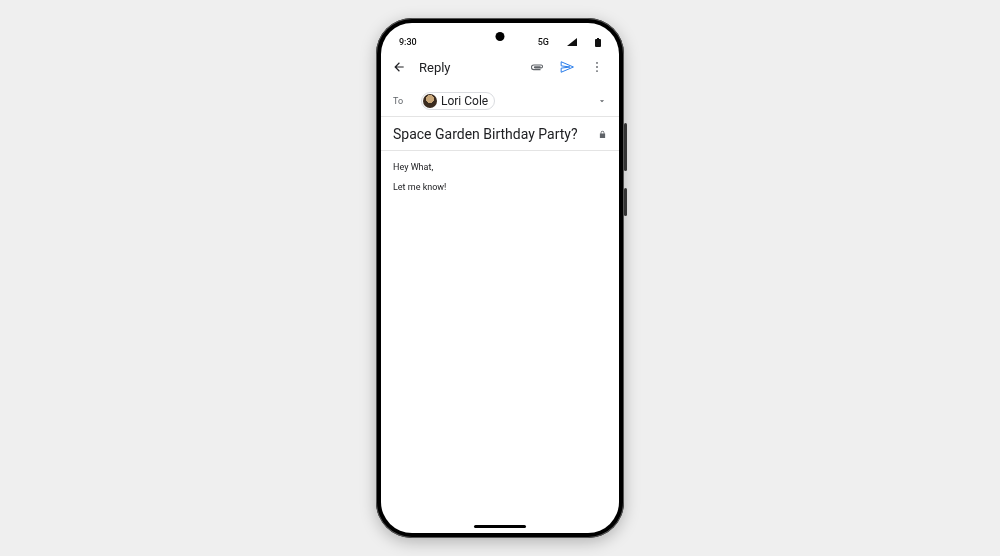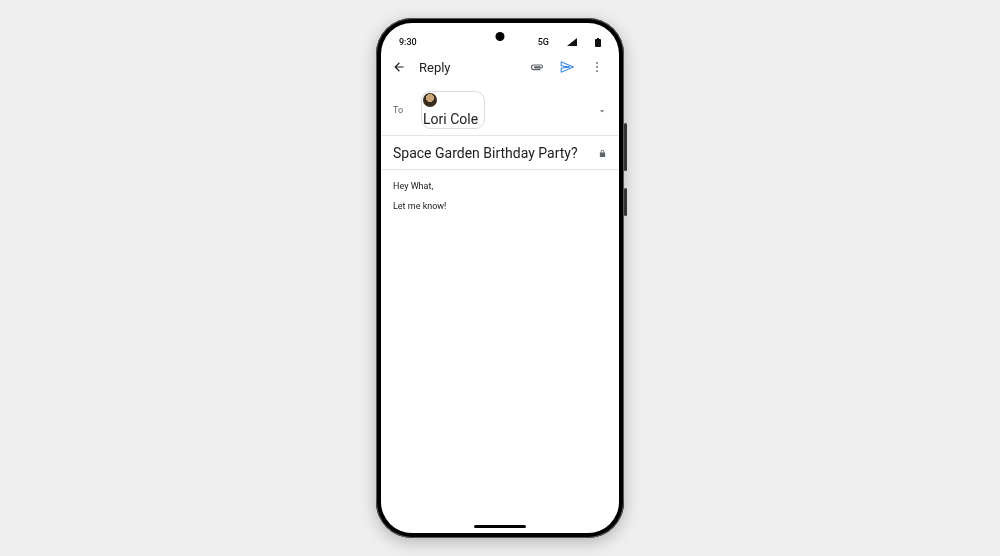--- a/index.html
+++ b/index.html
@@ -75,27 +75,27 @@
       display: flex;
       align-items: center;
       padding: 6px 12px;
       border-bottom: 1px solid #e4e4e4;
       min-height: 30px;
     }
     .row-label { font-size: 9px; color: #5f6368; width: 28px; }
     .row-value { font-size: 9px; color: #202124; flex: 1; }
     .chip {
       display: inline-flex;
+      align-items: center;
       gap: 4px;
       border: 1px solid #dadce0;
       border-radius: 10px;
       padding: 1px 6px 1px 1px;
-      font-size: 14px;
+      font-size: 12px;
       color: #202124;
-      flex-direction: column;
     }
     .chip-avatar {
       width: 14px;
       height: 14px;
       border-radius: 50%;
       background: radial-gradient(circle at 50% 35%, #c9a77a 35%, #3a2b1f 36%);
     }
     .subject-row {
       display: flex;
       align-items: center;

